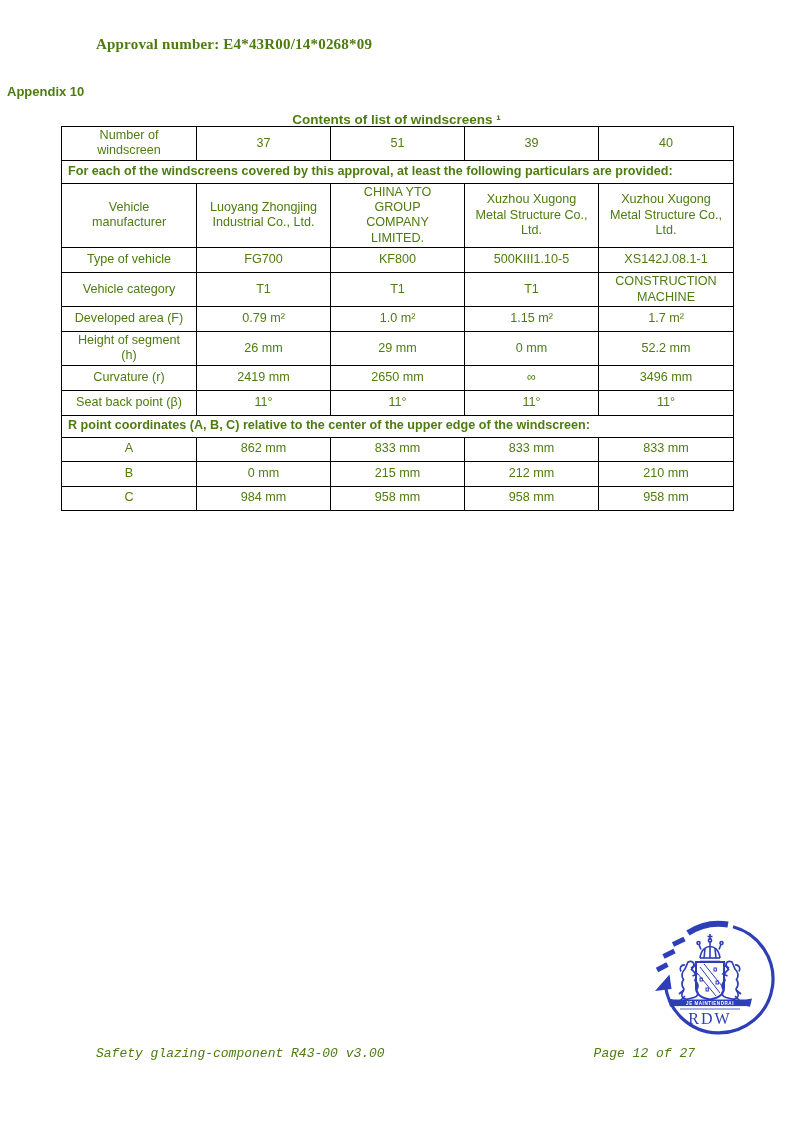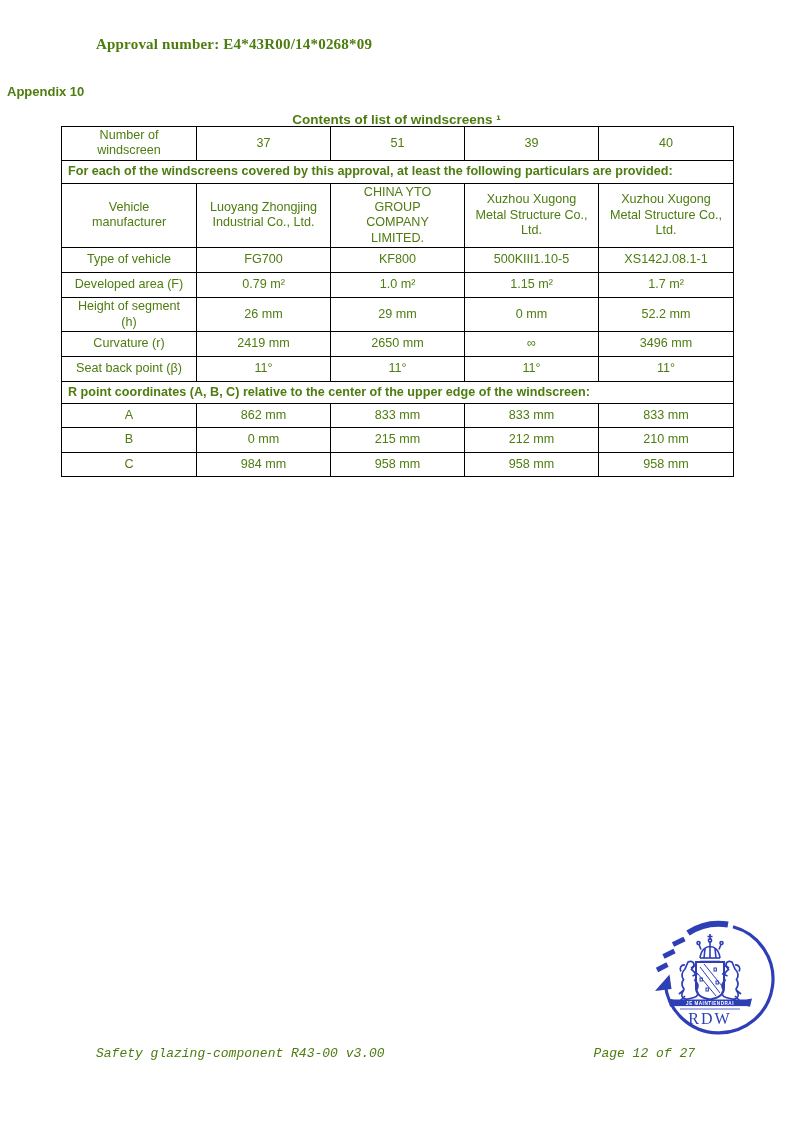--- a/index.html
+++ b/index.html
@@ -109,20 +109,28 @@
 Metal Structure Co.,
 Ltd.</td>
     </tr>
     <tr class="h-type">
       <td>Type of vehicle</td>
       <td>FG700</td>
       <td>KF800</td>
       <td>500KIII1.10-5</td>
       <td>XS142J.08.1-1</td>
     </tr>
+    <tr class="h-cat">
+      <td>Vehicle category</td>
+      <td>T1</td>
+      <td>T1</td>
+      <td>T1</td>
+      <td>CONSTRUCTION
+MACHINE</td>
+    </tr>
     <tr class="h-dev">
       <td>Developed area (F)</td>
       <td>0.79 m²</td>
       <td>1.0 m²</td>
       <td>1.15 m²</td>
       <td>1.7 m²</td>
     </tr>
     <tr class="h-hseg">
       <td>Height of segment
 (h)</td>

